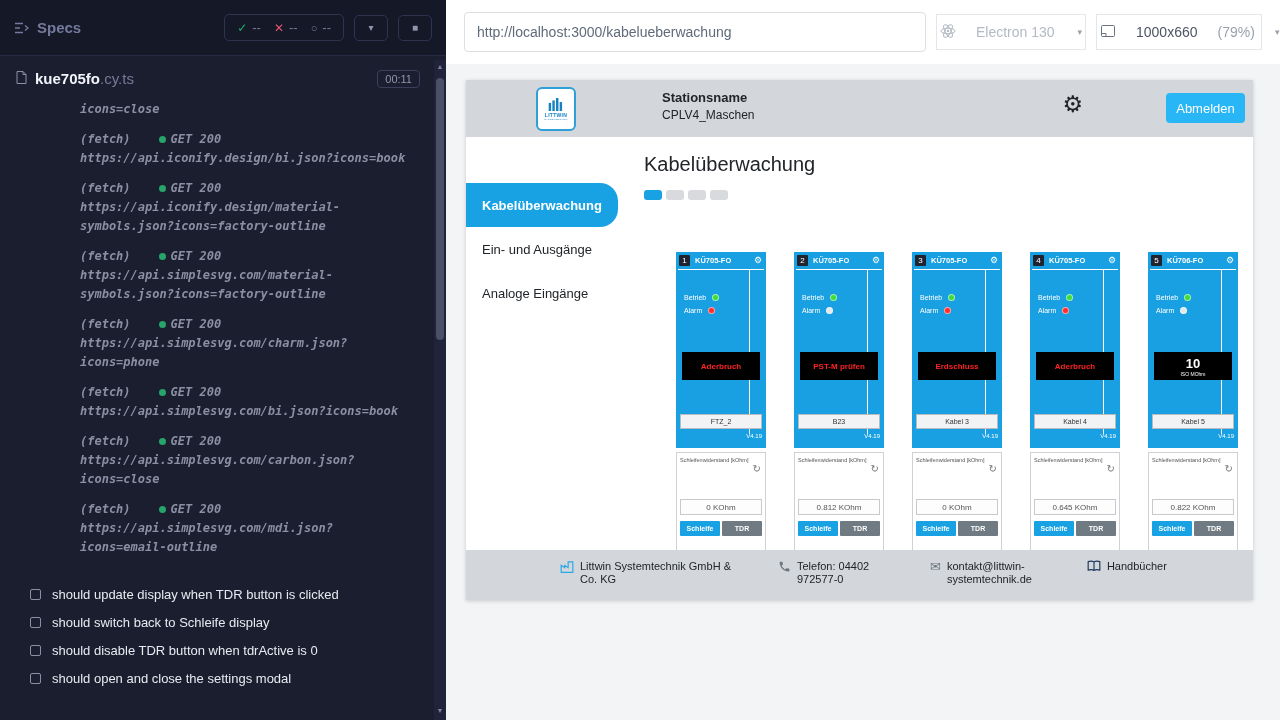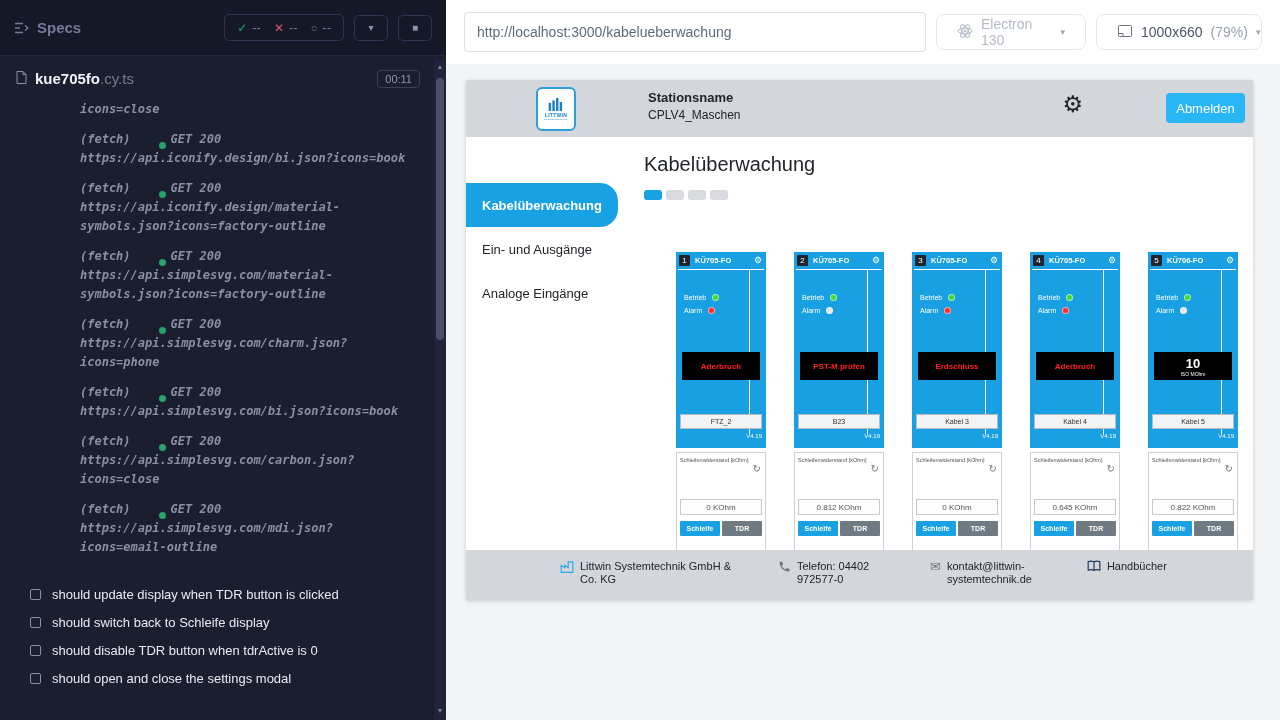--- a/index.html
+++ b/index.html
@@ -16,50 +16,50 @@
   .stat .ck{color:#1fa971;font-size:12px}
   .stat .x{color:#e45770;font-size:12px}
   .stat .pend{color:#747b98;font-size:11px}
   .icon-btn{width:34px;height:26px;border:1px solid #2e3350;border-radius:5px;display:flex;align-items:center;justify-content:center;color:#9095ad;font-size:10px;margin-left:10px;background:transparent;cursor:pointer}
   .spec-row{display:flex;align-items:center;gap:8px;padding:14px 26px 8px 16px}
   .spec-name{color:#f3f4fa;font-size:15px;font-weight:700}
   .spec-ext{color:#747b98;font-size:15px}
   .spec-time{margin-left:auto;border:1px solid #3a3f5c;border-radius:4px;color:#9095ad;font-size:11px;padding:2px 7px}
   .log{padding:4px 30px 6px 80px;font-family:"DejaVu Sans Mono",monospace;font-style:italic;font-weight:700;font-size:12px;color:#8a8fa3;line-height:19px}
   .log-entry{margin-bottom:11px}
-  .log-line1{display:flex;align-items:flex-end}
+  .log-line1{display:flex;align-items:center}
   .log-pre{margin-right:28px}
   .dot{width:7px;height:7px;border-radius:50%;background:#26a46a;display:inline-block;margin-right:5px;flex-shrink:0}
   .log-url{overflow-wrap:anywhere}
   .tests{padding:6px 28px 0 30px}
   .test-row{display:flex;align-items:center;gap:11px;height:28px;color:#e8eaf2;font-size:13px}
   .test-box{width:11px;height:11px;border:1px solid #8a8fa3;border-radius:2px;flex-shrink:0}
   .rep-scroll{position:absolute;top:60px;right:0;bottom:0;width:12px;background:#20233a}
   .arr{color:#7d8299;font-size:7px;line-height:14px;text-align:center}
   .arr.bottom{position:absolute;bottom:2px;left:0;right:0}
   .rep-thumb{position:absolute;top:18px;left:2px;width:8px;height:262px;background:#4b5069;border-radius:4px}
 
   
   .stage{flex:1;display:flex;flex-direction:column;min-width:0}
   .toolbar{height:64px;background:#fff;display:flex;align-items:center;padding:0 18px;gap:10px;flex-shrink:0}
   .url-box{flex:1;height:40px;border:1px solid #dcdfe3;border-radius:4px;padding:0 12px;font-size:14px;color:#5f6b7a;background:#fff;outline:none;font-family:"Liberation Sans",sans-serif}
-  .select{height:36px;border:1px solid #e4e7ea;border-radius:8px;display:flex;align-items:center;gap:8px;padding:0 20px;font-size:14px;flex-shrink:0;cursor:pointer;background:#fff}
+  .select{height:36px;border:1px solid #e4e7ea;border-radius:0;display:flex;align-items:center;gap:20px;padding:0 3px;font-size:14px;flex-shrink:0;cursor:pointer;background:#fff}
   .sel-browser{color:#b3bac4;width:150px}
   .sel-viewport{color:#4b5563;width:166px}
   .muted{color:#9aa2ad}
   .chev{font-size:9px;color:#9aa2ad;margin-left:auto}
   .preview{flex:1;position:relative;overflow:hidden}
 
   
   .aut{position:absolute;left:20px;top:16px;width:787px;height:520px;background:#fff;box-shadow:0 1px 4px rgba(0,0,0,.18);display:flex;flex-direction:column}
   .aut-header{height:57px;background:#d3d7db;position:relative;flex-shrink:0}
   .logo{position:absolute;left:70px;top:7px;width:40px;height:44px;background:#fff;border:2px solid #2f9fd8;border-radius:6px;display:flex;flex-direction:column;align-items:center;justify-content:center;overflow:hidden}
   .logo-text{font-size:5px;font-weight:700;color:#1781c2;letter-spacing:.3px;margin-top:1px}
   .logo-sub{font-size:2.5px;color:#1781c2;letter-spacing:.2px}
-  .station{position:absolute;left:182px;top:10px}
+  .station{position:absolute;left:196px;top:10px}
   .station-label{font-size:13px;font-weight:700;color:#212529}
   .station-name{font-size:12px;color:#212529;margin-top:3px}
   .aut-gear{position:absolute;right:170px;top:13px;font-size:23px;color:#212529;cursor:pointer;line-height:1}
   .logout{position:absolute;right:8px;top:13px;width:79px;height:30px;background:#29b6f6;color:#fff;border:none;border-radius:4px;font-size:13px;cursor:pointer;font-family:"Liberation Sans",sans-serif}
   .aut-body{flex:1;display:flex;min-height:0;overflow:hidden}
   .aut-side{width:160px;flex-shrink:0;padding-top:46px}
   .nav-item{height:44px;display:flex;align-items:center;padding-left:16px;font-size:13px;font-weight:500;color:#212529;cursor:pointer}
   .nav-item.active{background:#18a2e4;color:#fff;font-weight:700;border-radius:0 18px 18px 0;margin-right:8px}
   .aut-main{flex:1;padding:16px 0 0 18px;min-width:0;overflow:hidden}
   .aut-title{font-size:20px;font-weight:500;color:#212529}

